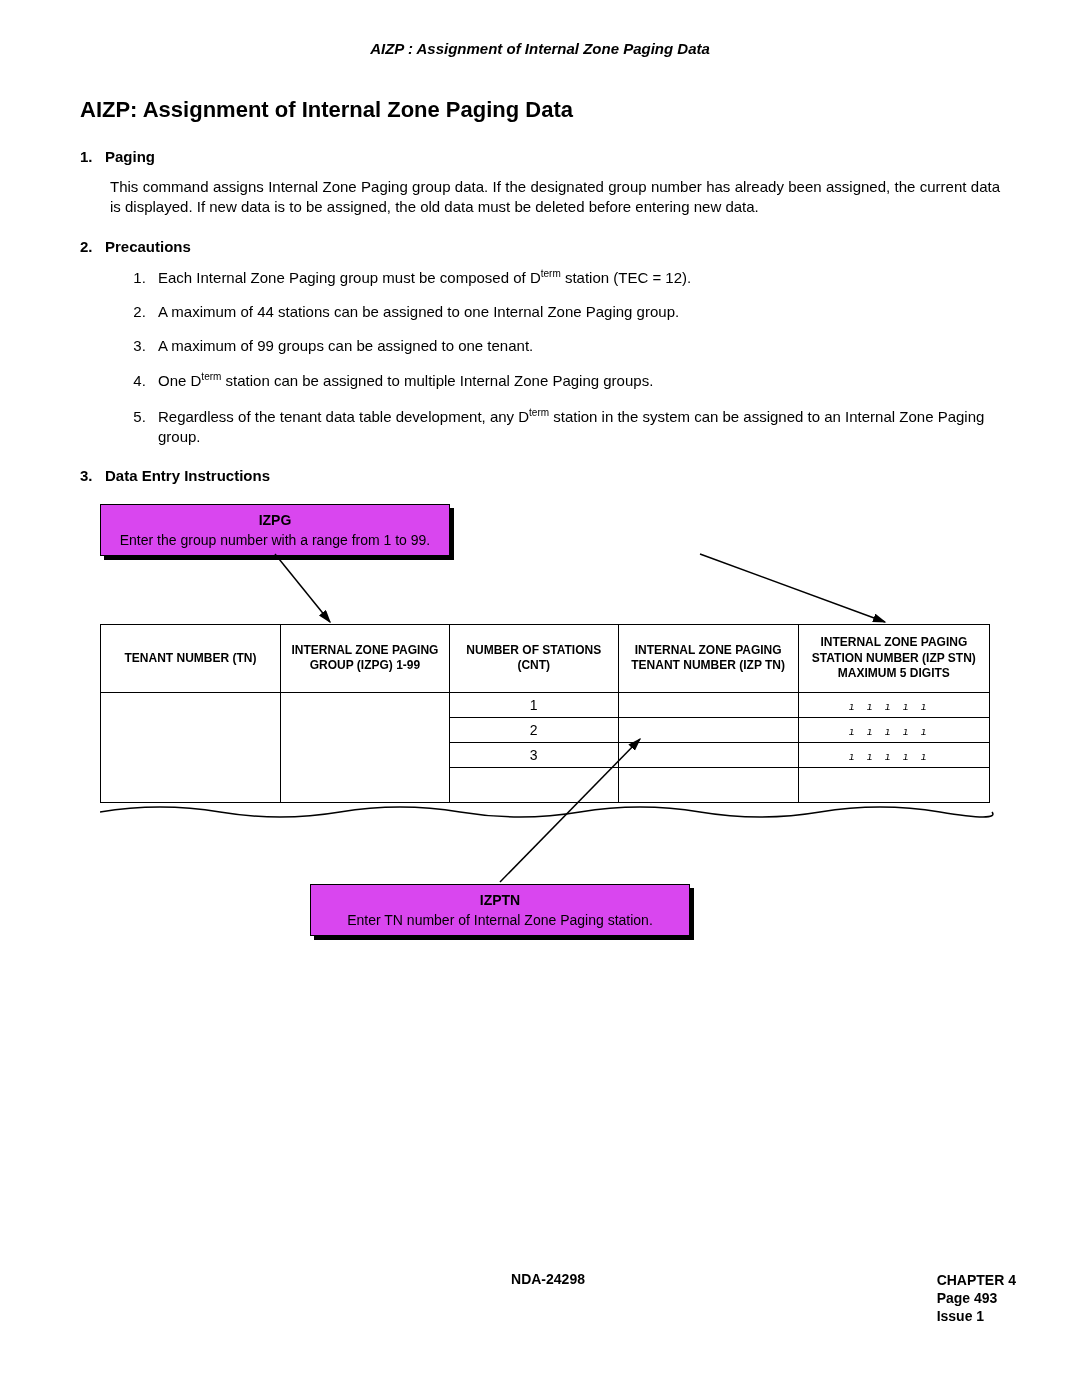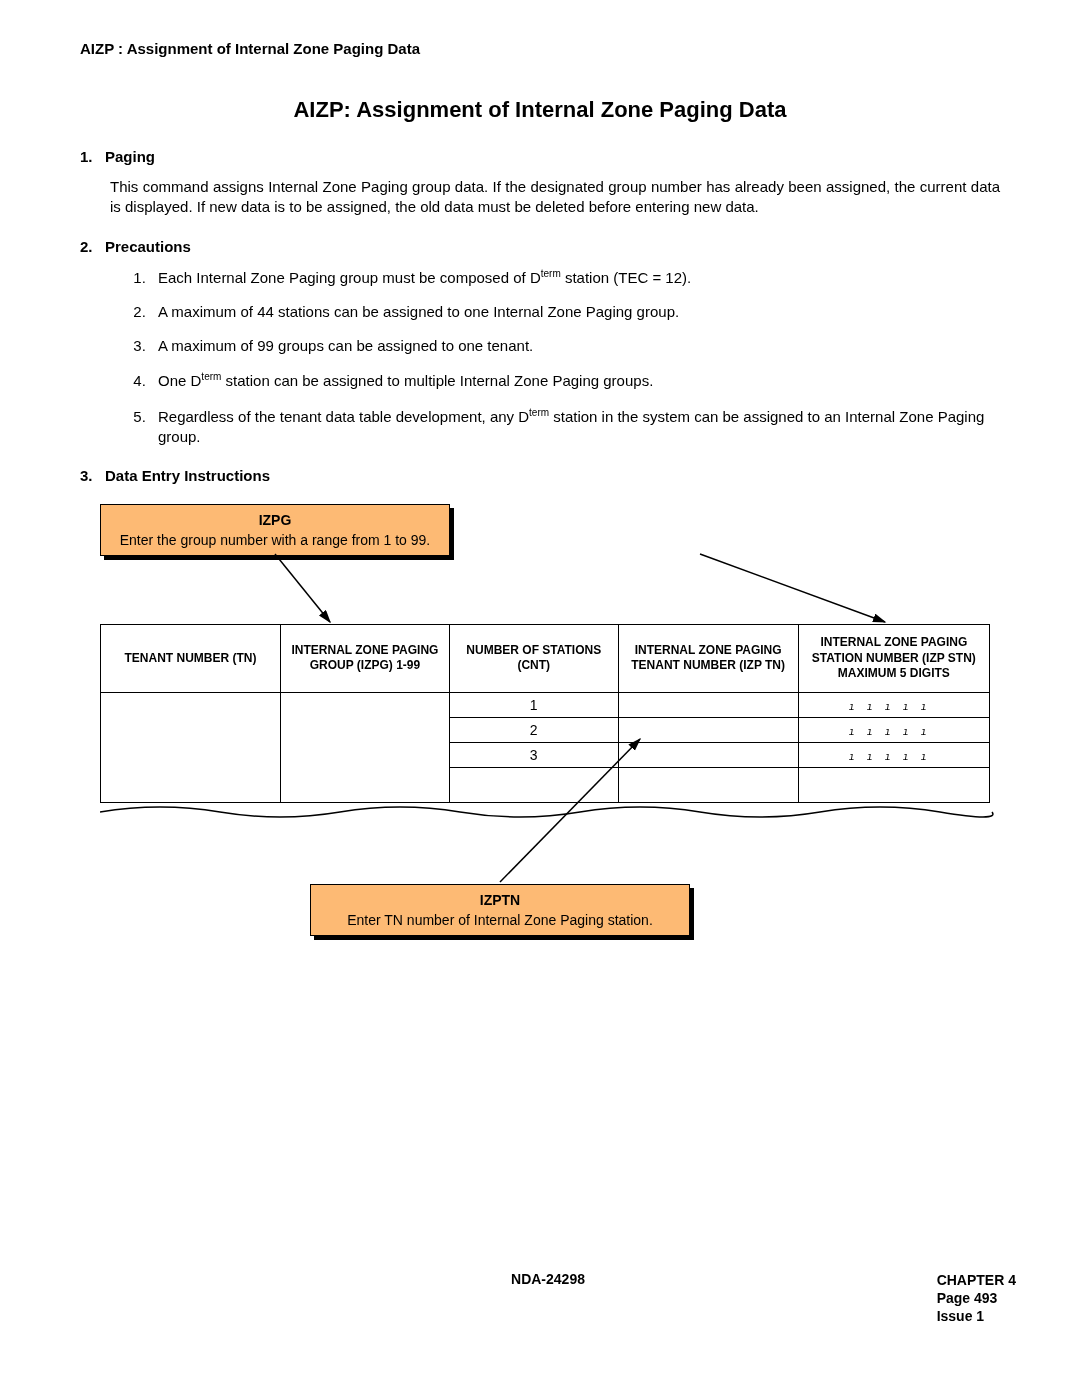--- a/index.html
+++ b/index.html
@@ -11,30 +11,30 @@
     width: 1080px;
   }
   .page {
     padding: 40px 80px 40px 80px;
     box-sizing: border-box;
     width: 1080px;
     height: 1397px;
     position: relative;
   }
   .running-head {
-    text-align: left;
+    text-align: center;
     font-weight: bold;
     font-size: 15px;
     margin-bottom: 40px;
+    font-style: italic;
   }
   h1 {
     font-size: 22px;
     font-weight: bold;
     margin: 0 0 25px 0;
-    text-align: center;
   }
   .section-label {
     font-weight: bold;
     font-size: 15px;
     margin: 0 0 12px 0;
   }
   .num-col {
     display: inline-block;
     width: 25px;
     vertical-align: top;
@@ -62,21 +62,21 @@
   }
   .diagram {
     position: relative;
     width: 900px;
     height: 480px;
     margin-top: 20px;
     margin-left: 20px;
   }
   .callout {
     position: absolute;
-    background: #fdba74;
+    background: #d946ef;
     border: 1.5px solid #000;
     box-shadow: 4px 4px 0 #000;
     text-align: center;
     font-size: 14px;
     line-height: 1.3;
     padding: 6px 10px;
     box-sizing: border-box;
   }
   .callout .title {
     font-weight: bold;

